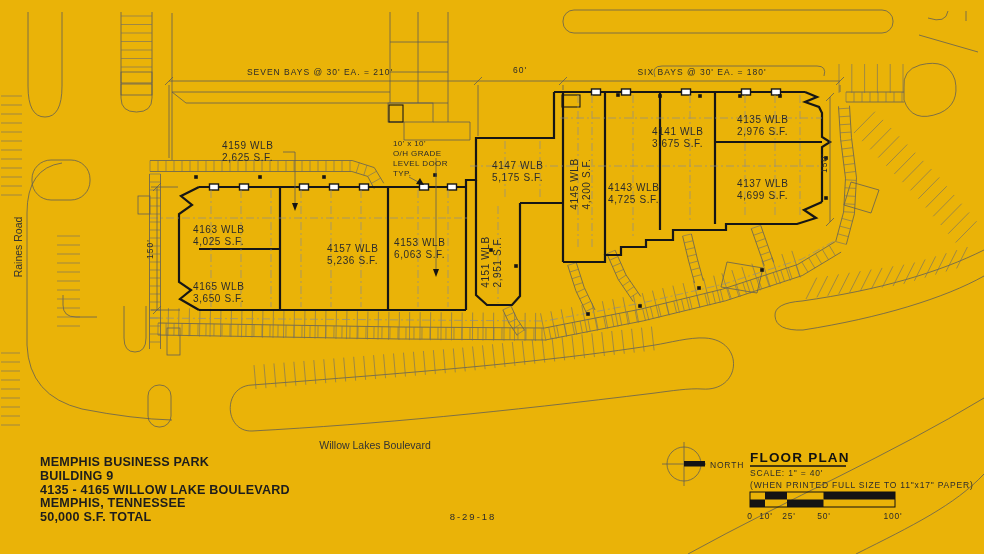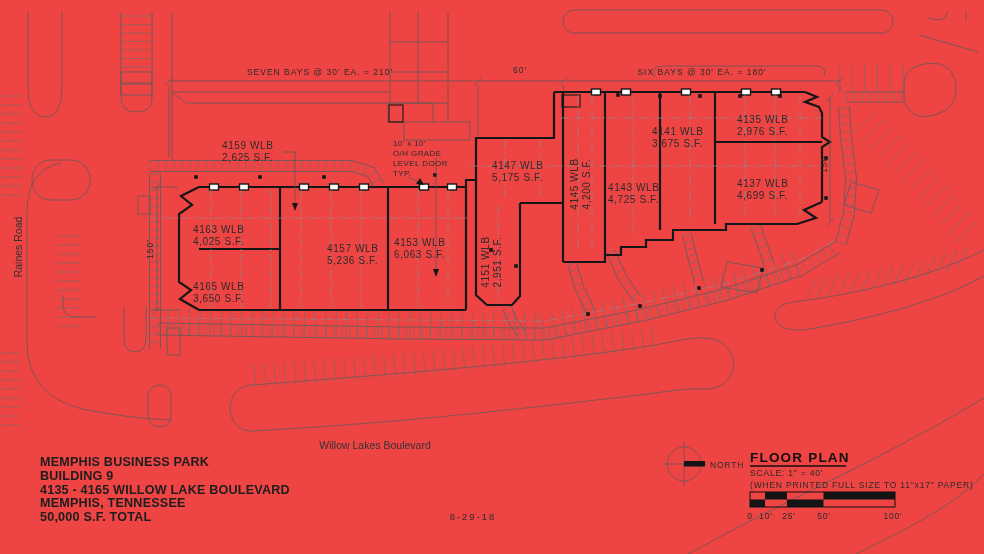--- a/index.html
+++ b/index.html
@@ -1,16 +1,16 @@
 <!DOCTYPE html>
 <html><head>
 <meta charset="utf-8">
 <style>
   html,body{margin:0;padding:0;background:#ffffff;}
-  .sheet{position:relative;width:984px;height:554px;background:#ef4444;overflow:hidden;}
+  .sheet{position:relative;width:984px;height:554px;background:#eab308;overflow:hidden;}
   svg{display:block;}
   .tn{fill:none;stroke:#5a5a5a;stroke-width:.75;}
   .tk{fill:none;stroke:#6c6c6c;stroke-width:.6;}
   .wall{fill:none;stroke:#161616;stroke-width:2.2;stroke-linejoin:miter;}
   .thinw{fill:none;stroke:#161616;stroke-width:1.1;}
   .cl{fill:none;stroke:#8d8d8d;stroke-width:.7;stroke-dasharray:8 3 2 3;}
   .notch{fill:#ffffff;stroke:#161616;stroke-width:1.4;}
   .dot{fill:#141414;}
   text{fill:#2b2b2b;font-family:"Liberation Sans",sans-serif;}
   .ulbl{font-size:10px;letter-spacing:.6px;}

